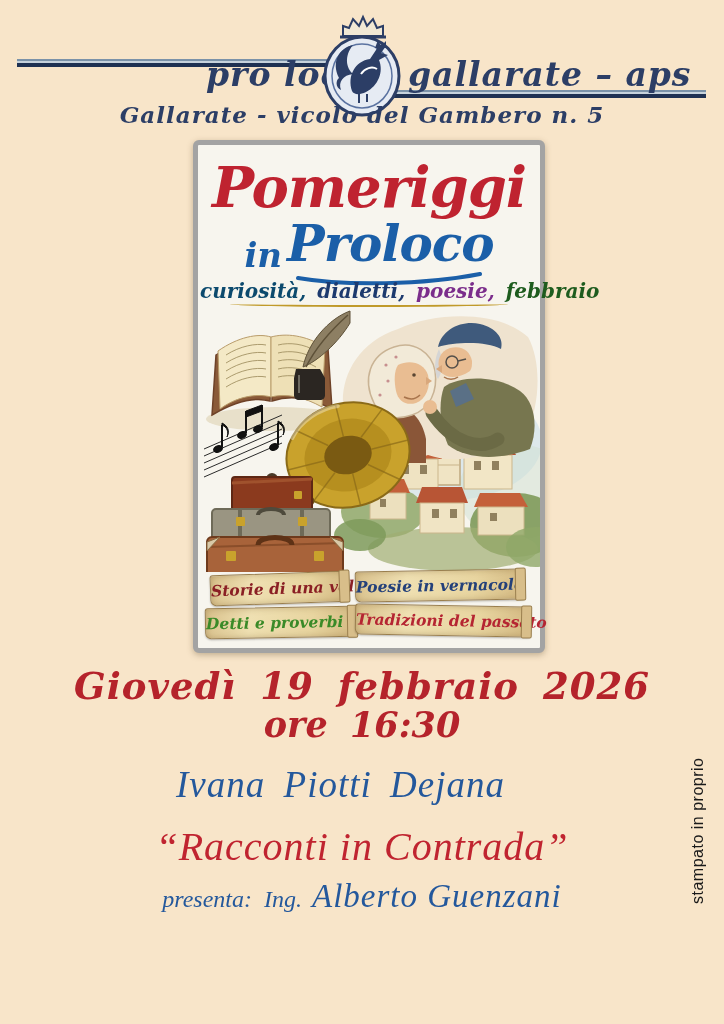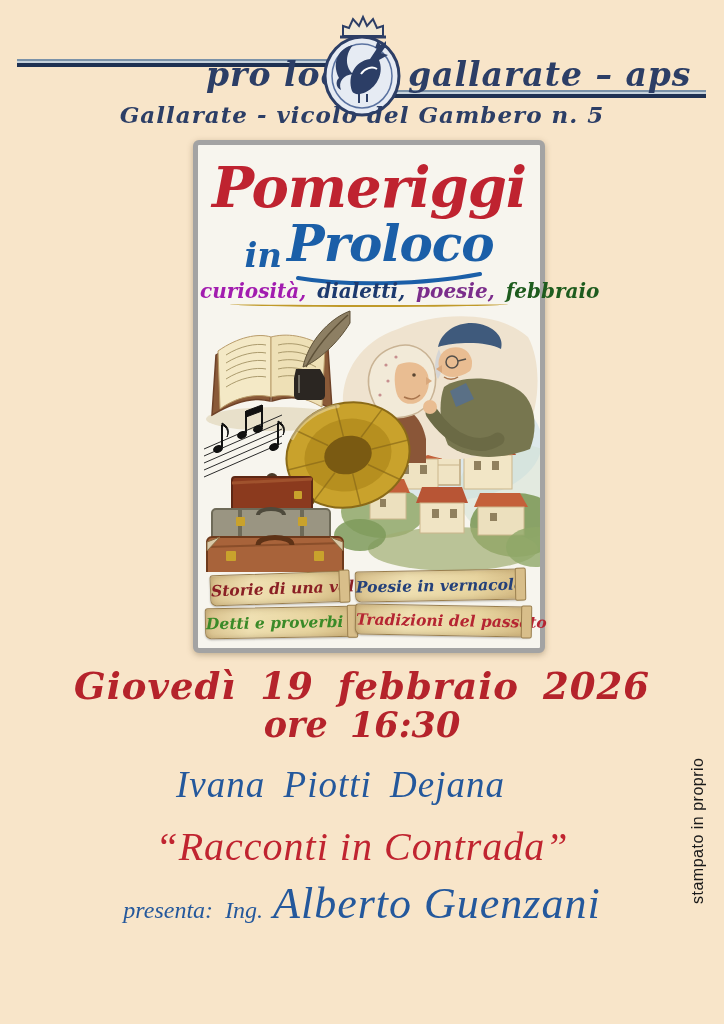--- a/index.html
+++ b/index.html
@@ -57,21 +57,21 @@
   .time{top:704px;font-size:35px;word-spacing:10px;}
   .speaker{position:absolute;left:0;top:763px;width:617px;text-align:center;
     font-family:"Liberation Serif", serif;font-style:italic;font-size:37px;
     color:#24589c;word-spacing:8px;letter-spacing:1px;margin-left:32px;}
   .eventtitle{position:absolute;left:0;top:823px;width:724px;text-align:center;
     font-family:"Liberation Serif", serif;font-style:italic;font-size:40px;
     color:#c02430;letter-spacing:1px;}
   .presenter{position:absolute;left:0;top:878px;width:724px;text-align:center;
     font-family:"Liberation Serif", serif;font-style:italic;color:#24589c;}
   .presenter .prefix{font-size:24px;word-spacing:6px;margin-right:10px;}
-  .presenter .pname{font-size:44px;letter-spacing:1px;font-style:italic;}
+  .presenter .pname{font-size:33px;letter-spacing:1px;font-style:italic;}
   .printnote{position:absolute;left:686px;top:740px;width:24px;height:182px;
     display:flex;align-items:center;justify-content:center;
     writing-mode:vertical-rl;transform:rotate(180deg);
     font-family:"Liberation Sans", sans-serif;font-size:16px;color:#1a1a1a;
     letter-spacing:.5px;white-space:nowrap;}
 </style>
 </head>
 <body>
 
 <div class="rule rule-left"></div>
@@ -102,21 +102,21 @@
 
 <div class="card">
   <div class="title1">Pomeriggi</div>
   <div class="title2">
     <span class="in">in</span><span class="big">Proloco</span>
   </div>
   <svg class="flourish" viewBox="0 0 190 14">
     <path d="M4,6 C50,14 130,13 186,2" fill="none" stroke="#1b5fa8" stroke-width="4" stroke-linecap="round"></path>
   </svg>
   <div class="subtitle">
-    <span style="color: #a21caf;">curiosità,</span>
+    <span style="color: #0c4a6e;">curiosità,</span>
     <span style="color: rgb(29, 58, 110);">dialetti,</span>
     <span style="color: rgb(123, 45, 139);">poesie,</span>
     <span style="color: rgb(30, 92, 30);">febbraio</span>
   </div>
   <div class="goldline"></div>
 
   <svg class="illust" viewBox="0 0 342 265">
 
     <g>
       <ellipse cx="252" cy="135" rx="92" ry="58" fill="#c8dde9" opacity="0.55"></ellipse>

